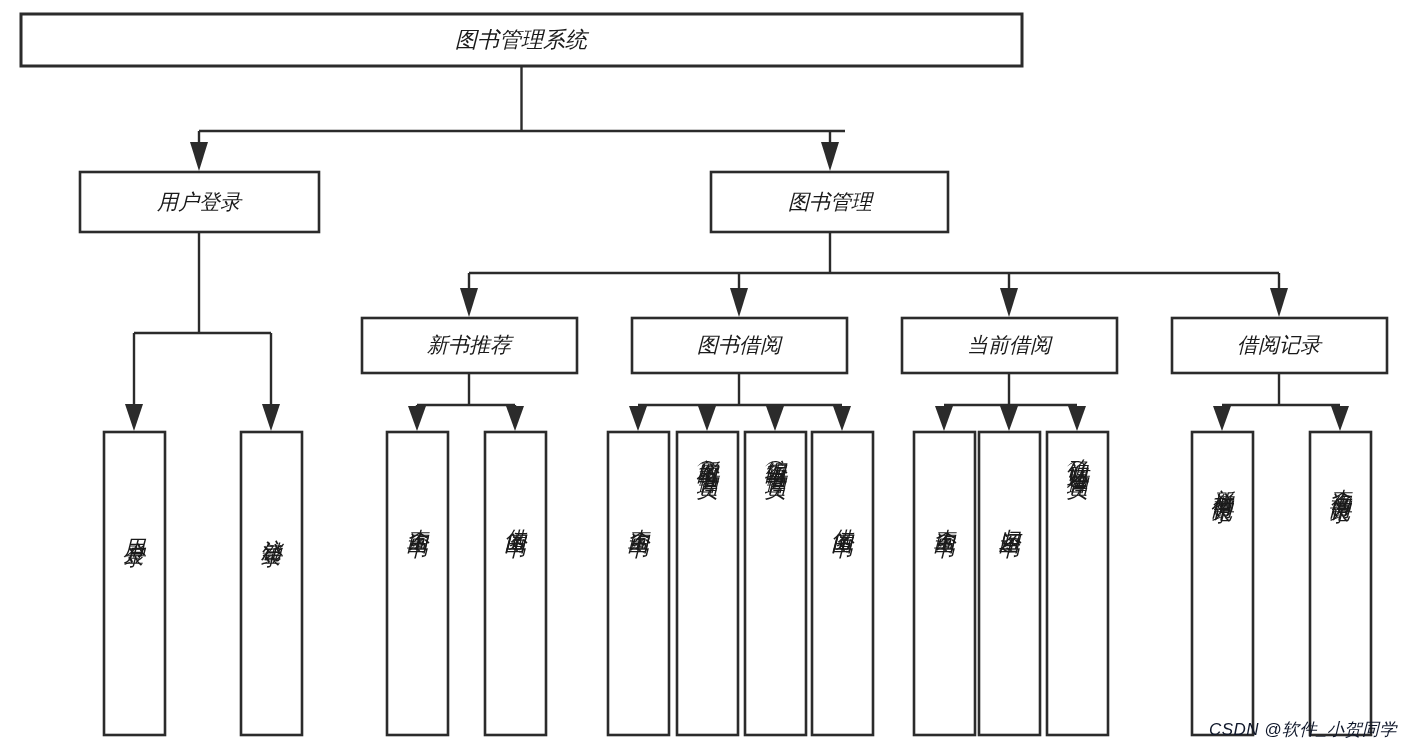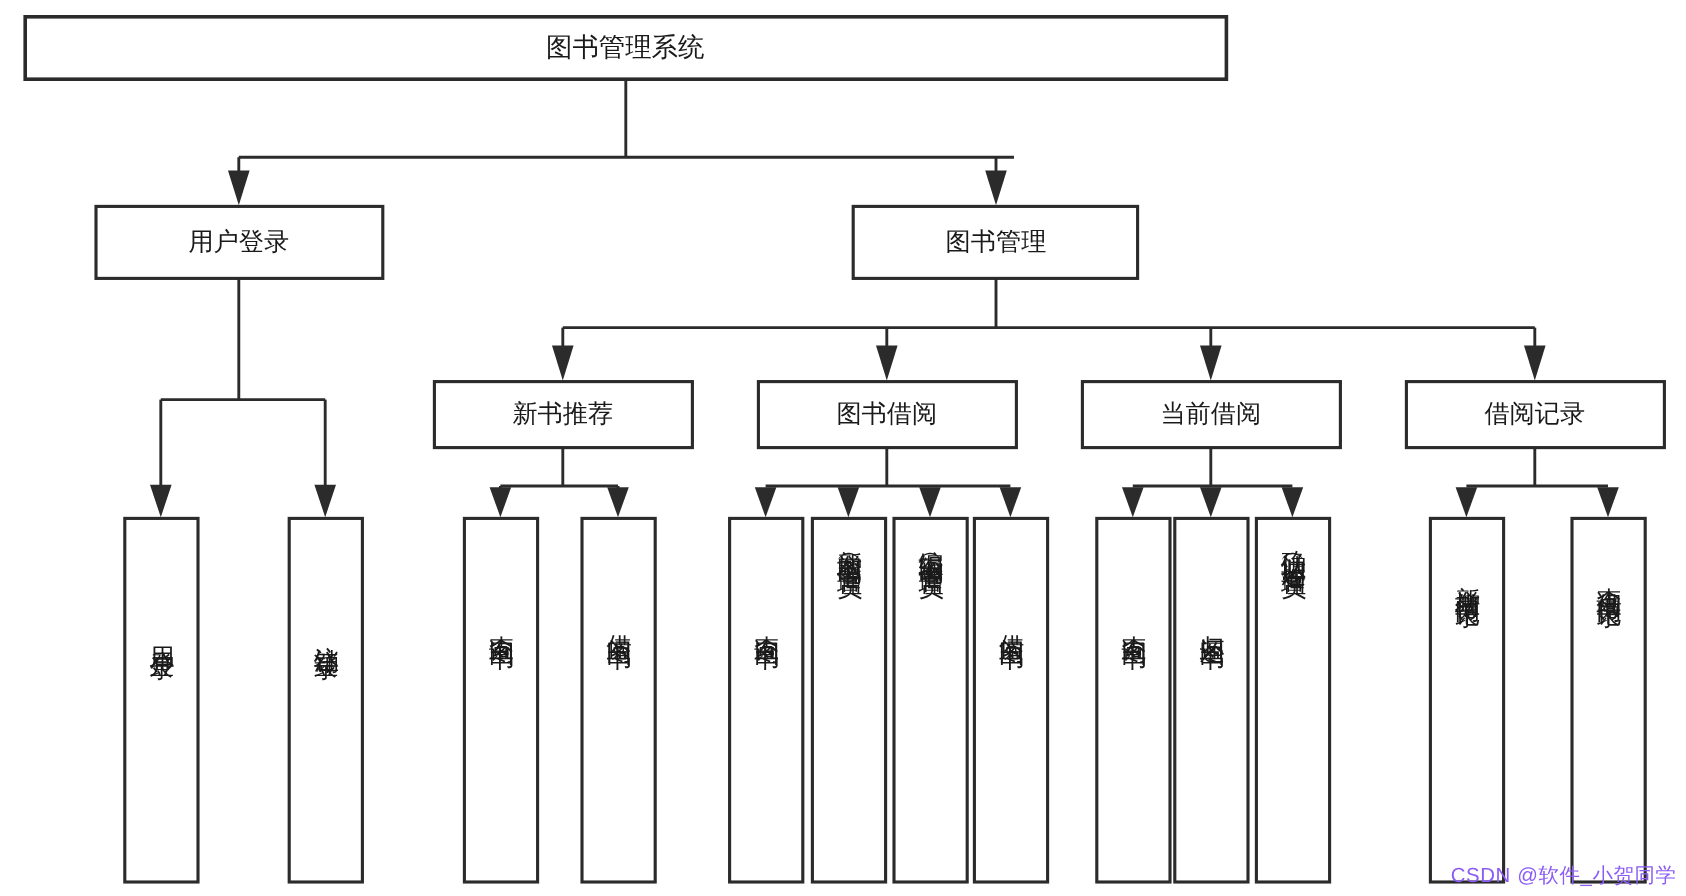--- a/index.html
+++ b/index.html
@@ -9,20 +9,21 @@
   }
   body {
     font-family: "Liberation Sans", "DejaVu Sans", sans-serif;
   }
   #stage {
     position: relative;
     width: 1405px;
     height: 747px;
     background: #ffffff;
     overflow: hidden;
+    font-style: italic;
   }
   #diagram {
     position: absolute;
     left: 0;
     top: 0;
     width: 1405px;
     height: 747px;
   }
   .node-box {
     fill: #ffffff;
@@ -75,21 +76,21 @@
     letter-spacing: 3px;
     color: #1a1a1a;
     white-space: nowrap;
   }
   .watermark {
     position: absolute;
     right: 8px;
     bottom: 6px;
     font-family: "Liberation Sans", "DejaVu Sans", sans-serif;
     font-size: 17px;
-    color: #8b5cf6;
+    color: #0f172a;
     letter-spacing: 0.5px;
     white-space: nowrap;
   }
 </style>
 </head>
 <body>
 
 <div id="stage">
 
   <svg id="diagram" viewBox="0 0 1405 747">

